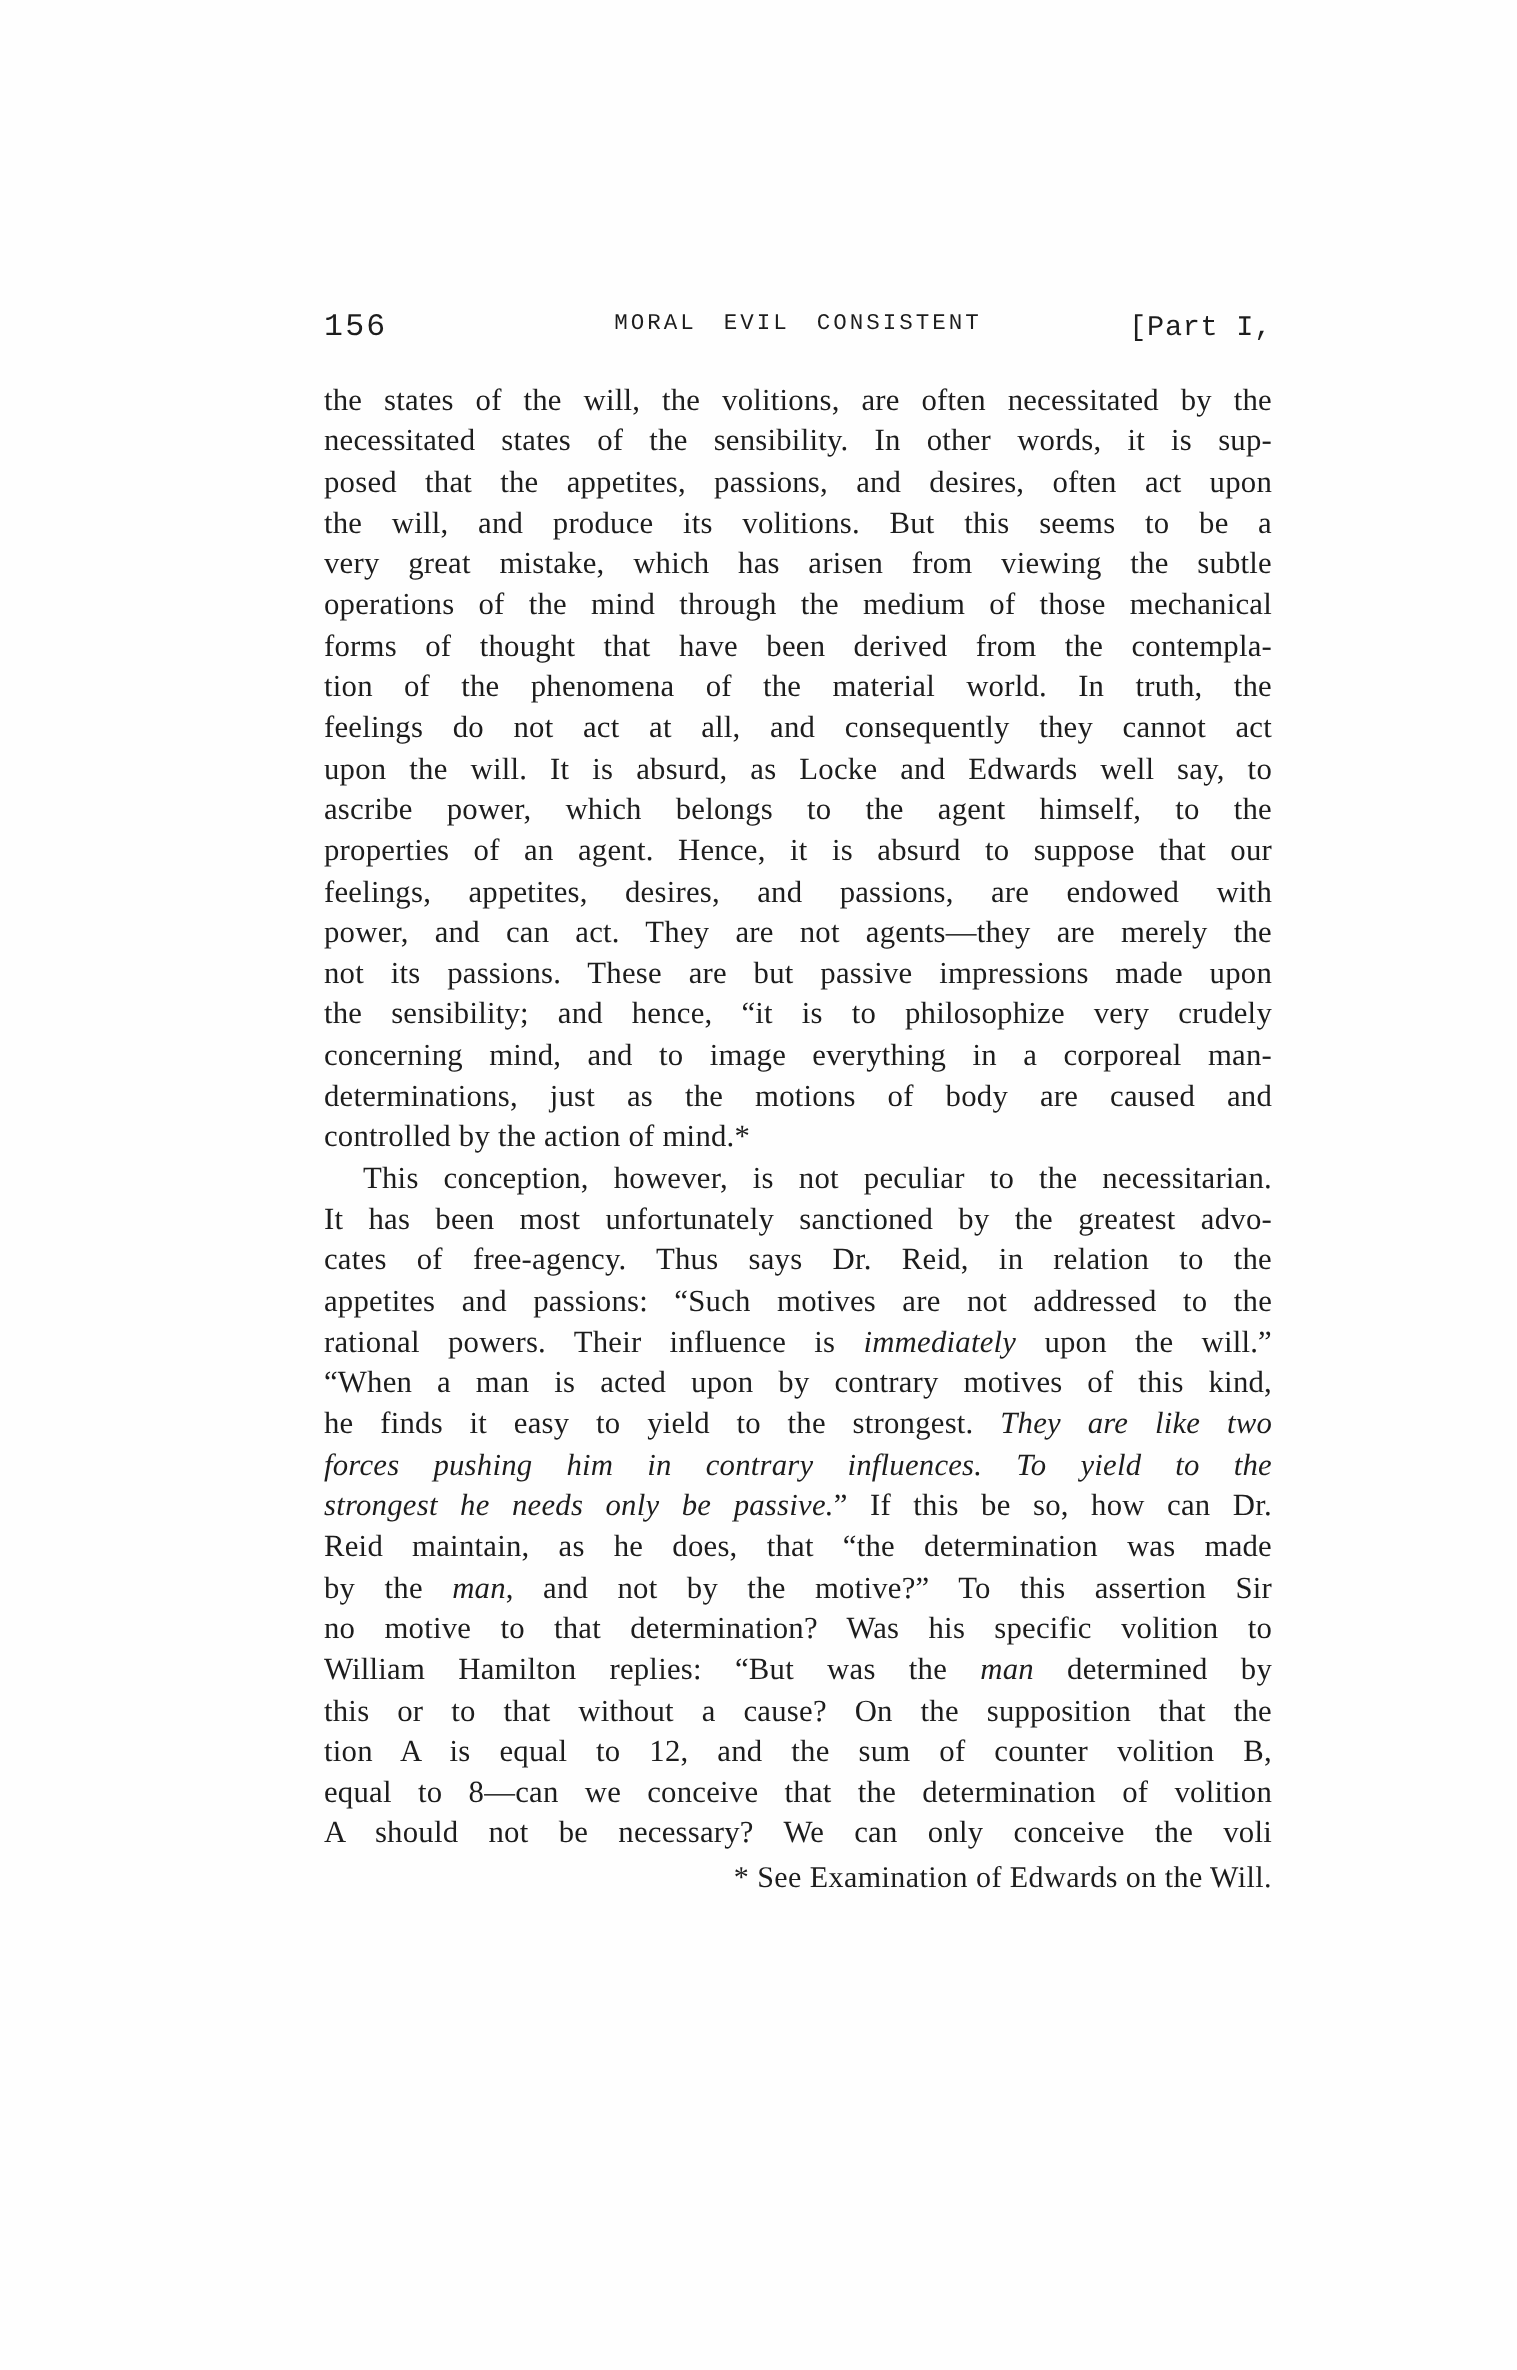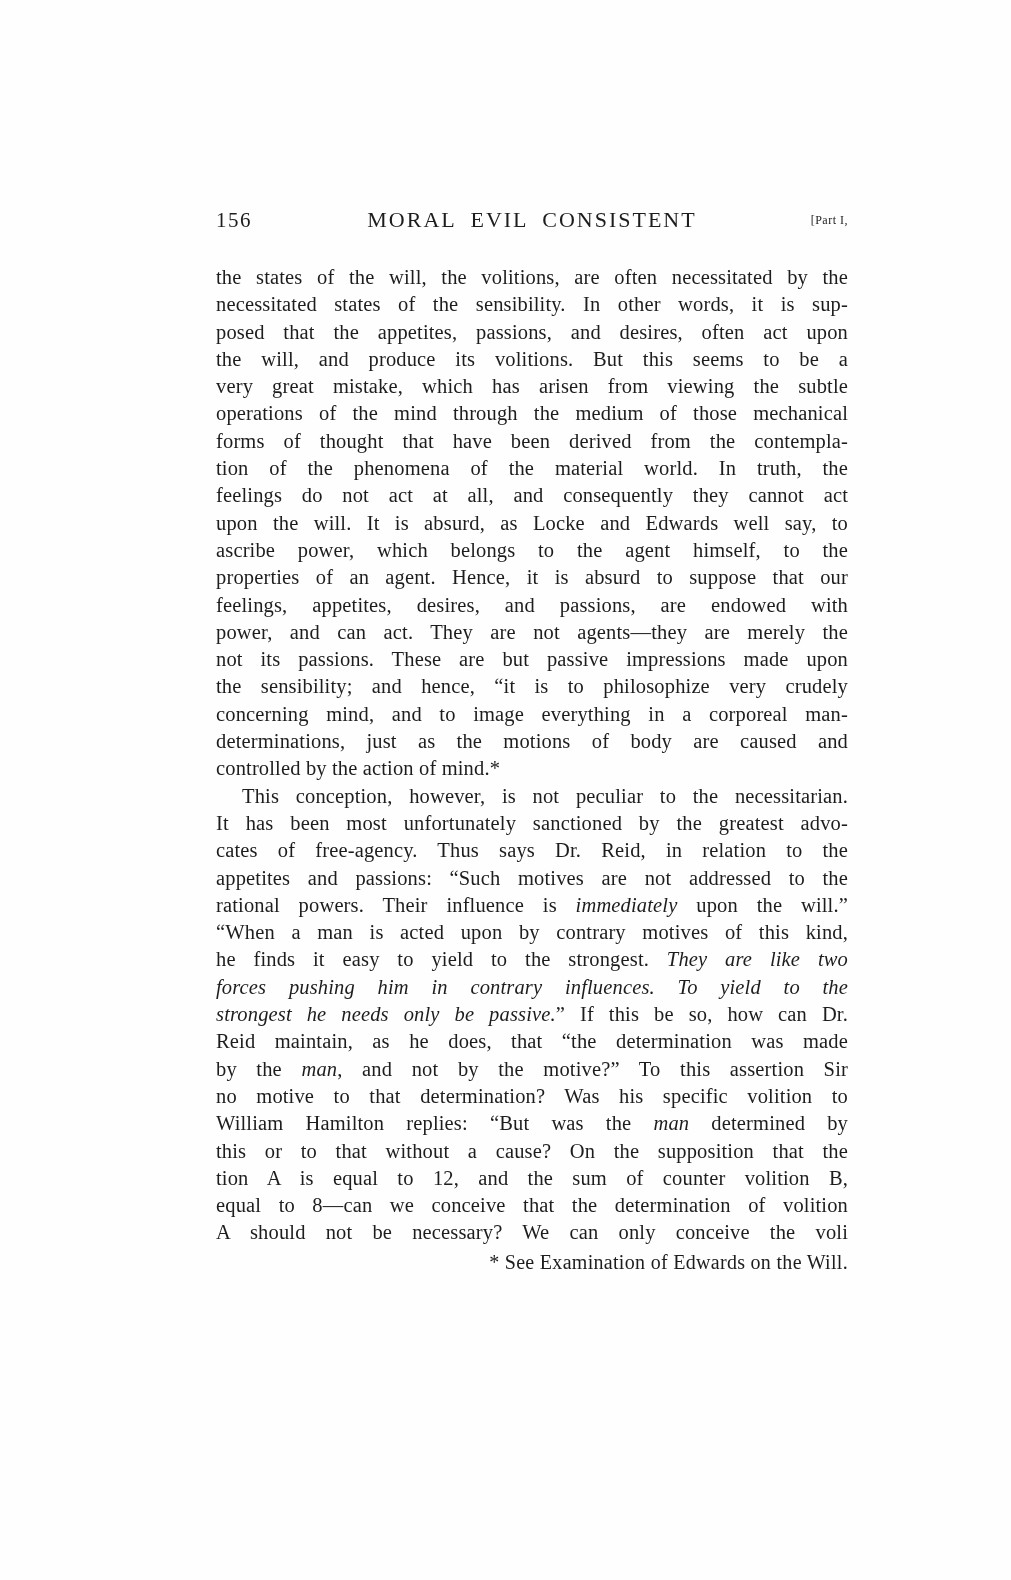--- a/index.html
+++ b/index.html
@@ -12,46 +12,47 @@
     font-family: "Liberation Serif", serif;
     color: #1d1d1d;
     overflow: hidden;
   }
   .running-header {
     position: absolute;
     left: 216px;
     top: 207px;
     width: 632px;
     display: flex;
-    align-items: center;
+    align-items: flex-start;
+    font-family: Liberation Mono, monospace;
   }
   .running-header .pagenum {
     width: 130px;
     text-align: left;
     font-size: 21px;
     letter-spacing: 1.5px;
   }
   .running-header .title {
     flex: 1;
     text-align: center;
-    font-size: 22px;
+    font-size: 15px;
     letter-spacing: 2px;
     word-spacing: 7px;
     white-space: nowrap;
   }
   .running-header .part {
     width: 130px;
     text-align: right;
-    font-size: 12px;
+    font-size: 19px;
     letter-spacing: 0.5px;
   }
   .body-text {
     position: absolute;
     left: 216px;
-    top: 264px;
+    top: 254px;
     width: 632px;
     font-size: 20.5px;
     line-height: 27.3px;
     letter-spacing: 0.15px;
   }
   .line {
     text-align: justify;
     text-align-last: justify;
   }
   .line.lastleft { text-align-last: left; }

